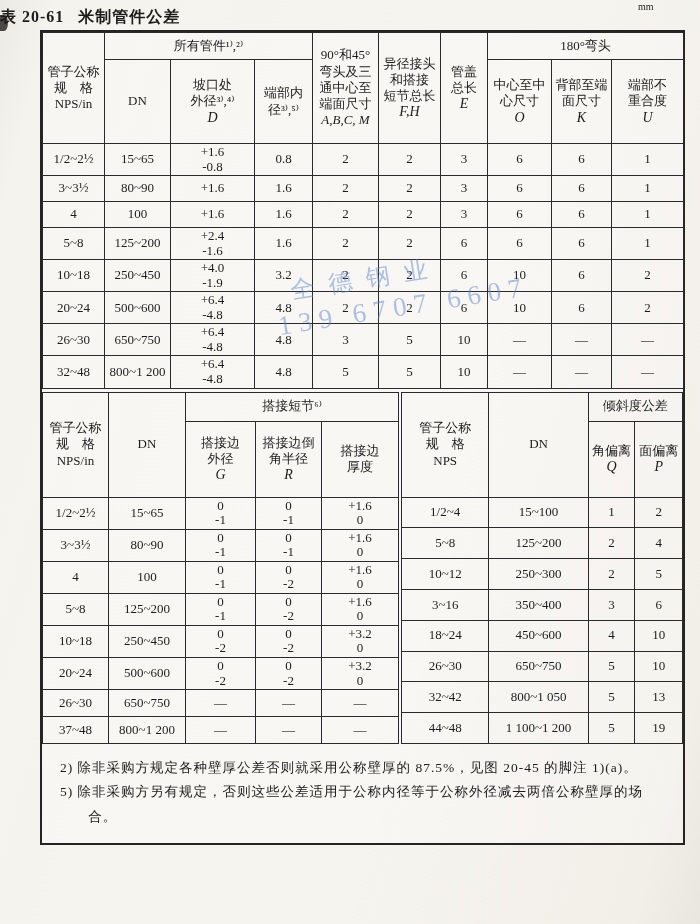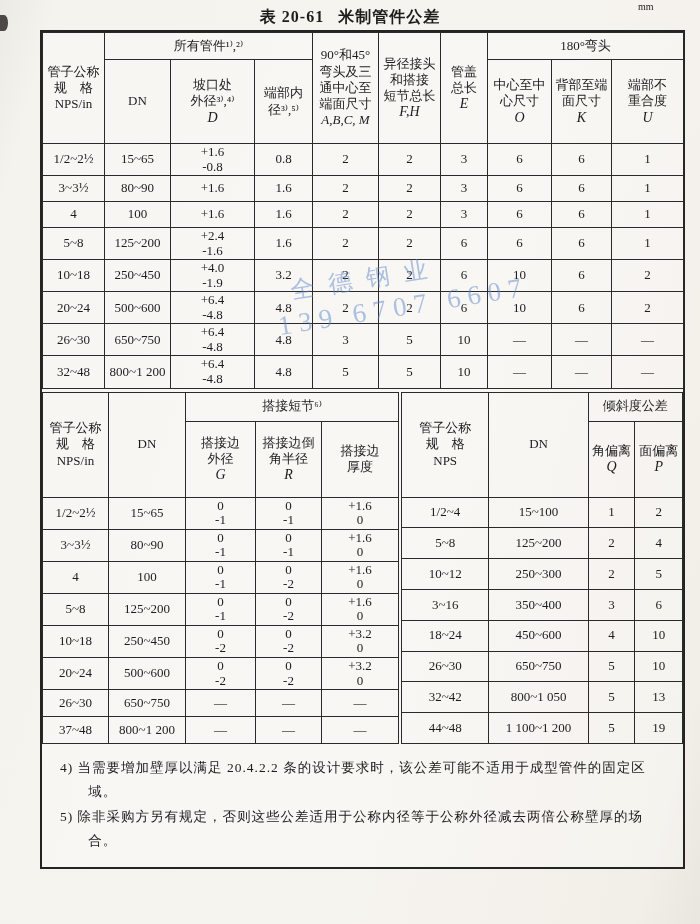--- a/index.html
+++ b/index.html
@@ -3,21 +3,21 @@
 <meta charset="utf-8">
 <style>
   html,body{margin:0;padding:0;}
   body{
     width:700px;height:924px;position:relative;overflow:hidden;
     background:linear-gradient(105deg,#eceae4 0%,#f5f3ee 6%,#f6f4ef 60%,#f2efe9 93%,#e9e6df 100%);
     font-family:"Liberation Serif","DejaVu Serif",serif;
     color:#1c1c1c;
   }
   .page-title{
-    position:absolute;top:7px;left:0;width:700px;text-align:center;
+    position:absolute;top:7px;left:0;width:700px;text-align:left;
     font-size:16px;font-weight:bold;letter-spacing:1px;
   }
   .page-title .gap{display:inline-block;width:14px;}
   .unit{position:absolute;top:1px;left:638px;font-size:10px;}
   .corner-spot{position:absolute;left:0;top:15px;width:8px;height:16px;background:#2e2c29;border-radius:0 70% 70% 0;opacity:.85;}
 
   .frame{
     position:absolute;top:30px;left:40px;width:645px;
     border:2px solid #242424;box-sizing:border-box;background:rgba(255,255,255,0.25);
   }
@@ -420,21 +420,21 @@
             <td>44~48</td>
             <td>1 100~1 200</td>
             <td>5</td>
             <td>19</td>
           </tr>
         </tbody>
     </table>
   </div>
 
   <div class="notes">
-    <div class="fn">4) 当需要增加壁厚以满足 20.4.2.2 条的设计要求时，该公差可能不适用于成型管件的固定区域。</div>
+    <div class="fn">2) 除非采购方规定各种壁厚公差否则就采用公称壁厚的 87.5%，见图 20-45 的脚注 1)(a)。</div>
     <div class="fn">5) 除非采购方另有规定，否则这些公差适用于公称内径等于公称外径减去两倍公称壁厚的场合。</div>
 
   </div>
 </div>
 
 <div class="watermark">
   <div class="wm1">全德钢业</div>
   <div class="wm2">139 6707 6607</div>
 </div>
 

